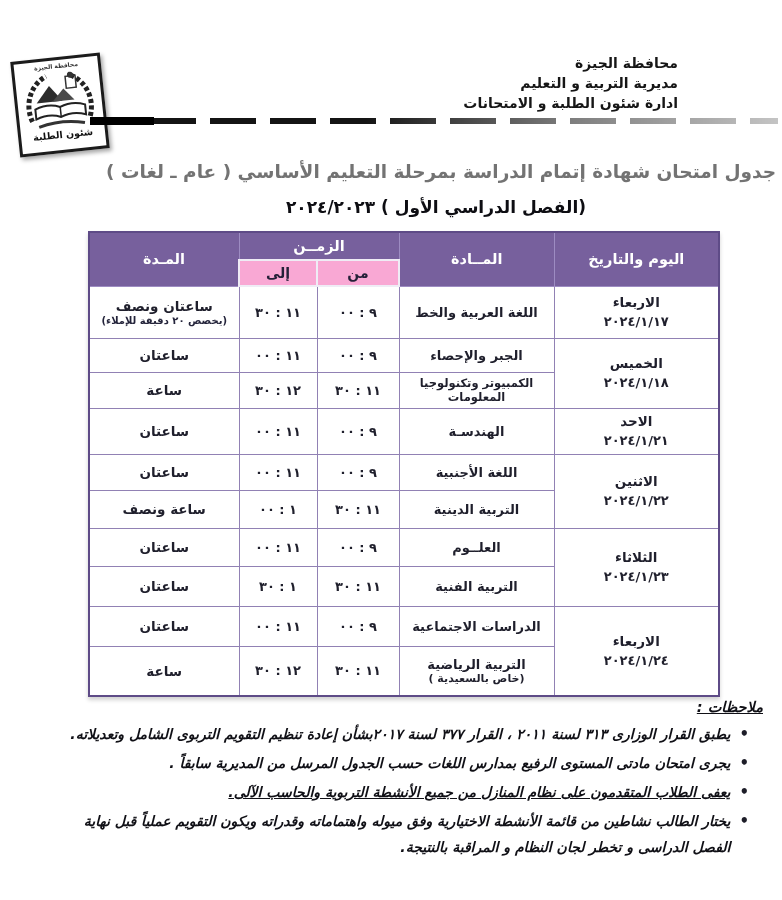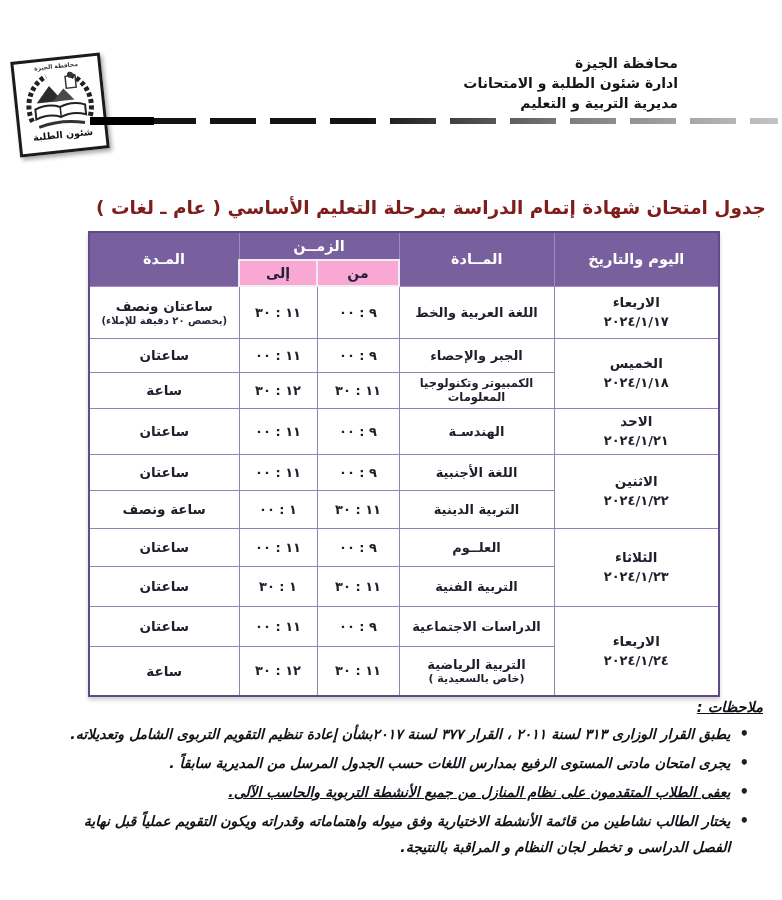--- a/index.html
+++ b/index.html
@@ -32,21 +32,21 @@
     background:repeating-linear-gradient(to right,#141414 0 46px,transparent 46px 60px);
   }
   .divider::before { content:""; position:absolute; left:0; top:-1px; width:64px; height:8px; background:#000; }
   .divider::after { content:""; position:absolute; inset:0;
     background:linear-gradient(to right,rgba(255,255,255,0) 0%,rgba(255,255,255,0) 40%,rgba(255,255,255,.45) 70%,rgba(255,255,255,.75) 100%);
   }
 
   
   .title1 {
     position:absolute; top:161px; left:96px; right:6px;
-    text-align:left; font-size:18.5px; color:#7f1d1d;margin-top:36px;
+    text-align:right; font-size:18.5px; color:#737373;
   }
   .title2 {
     position:absolute; top:197px; left:96px; right:6px;
     text-align:center; font-size:17px; color:#0d0d12;
   }
   .title2 .yr { direction:ltr; unicode-bidi:isolate; }
 
   
   table.exam {
     position:absolute; top:231px; right:62px;
@@ -95,22 +95,22 @@
   
   .logo svg { display:block; margin:0 auto; }
 </style>
 </head>
 <body>
 
 <div class="page">
 
   <div class="org">
     <div>محافظة الجيزة</div>
+    <div>مديرية التربية و التعليم</div>
     <div>ادارة شئون الطلبة و الامتحانات</div>
-    <div>مديرية التربية و التعليم</div>
   </div>
 
   <div class="logo">
     <div class="logo-top">محافظة الجيزة</div>
     <svg width="78" height="62" viewBox="0 0 78 62" aria-hidden="true">
 
       <path d="M10,50 C4,34 10,14 28,6" fill="none" stroke="#222" stroke-width="5" stroke-dasharray="4 2.5"></path>
       <path d="M68,50 C74,34 68,14 50,6" fill="none" stroke="#222" stroke-width="5" stroke-dasharray="4 2.5"></path>
 
       <rect x="47" y="8" width="10" height="12" fill="none" stroke="#333" stroke-width="1.5"></rect>
@@ -123,20 +123,24 @@
       <line x1="39" y1="38" x2="39" y2="48" stroke="#222" stroke-width="1.5"></line>
 
       <path d="M16,56 Q39,50 62,56" fill="none" stroke="#333" stroke-width="3"></path>
     </svg>
     <div class="logo-bottom">شئون الطلبة</div>
   </div>
 
   <div class="divider"></div>
 
   <div class="title1">جدول امتحان شهادة إتمام الدراسة  بمرحلة التعليم الأساسي ( عام ـ لغات )</div>
+  <div class="title2">
+    <span>(الفصل الدراسي الأول )</span>
+    <span class="yr">٢٠٢٤/٢٠٢٣</span>
+  </div>
 
   <table class="exam">
     <colgroup>
       <col style="width:165px">
         <col style="width:155px">
         <col style="width:82px">
         <col style="width:78px">
         <col style="width:150px">
     </colgroup>
     <thead>

